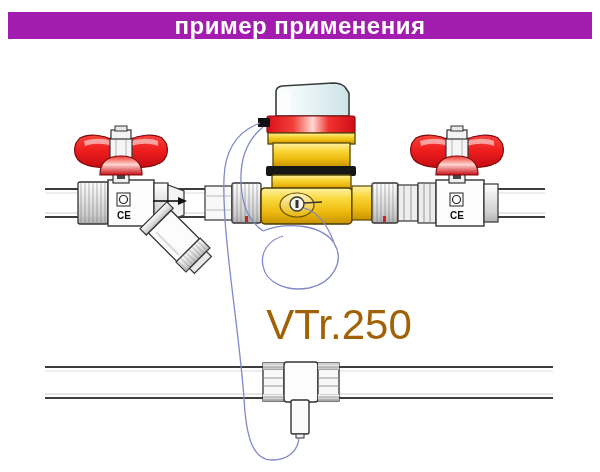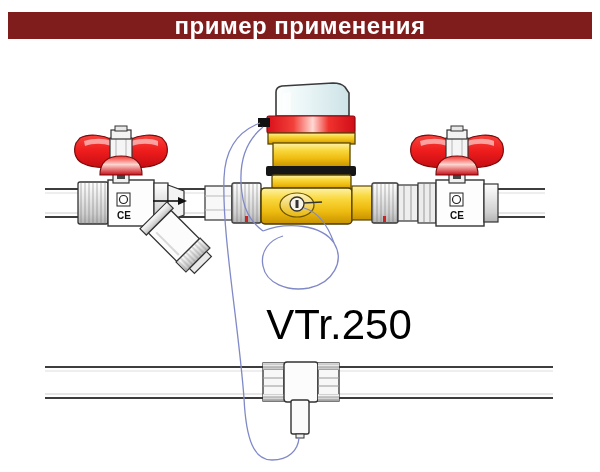--- a/index.html
+++ b/index.html
@@ -2,32 +2,32 @@
 <html><head>
 <meta charset="utf-8">
 <style>
   html,body{margin:0;padding:0;background:#ffffff;}
   .stage{
     position:relative;width:600px;height:472px;background:#ffffff;overflow:hidden;
     font-family:"Liberation Sans",sans-serif;
   }
   .header-bar{
     position:absolute;left:8px;top:12px;width:584px;height:27px;
-    background:#7f1d1d;display:flex;align-items:center;justify-content:center;
+    background:#a21caf;display:flex;align-items:center;justify-content:center;
   }
   .header-title{
     color:#ffffff;font-size:24px;font-weight:700;letter-spacing:.5px;line-height:27px;
   }
   .meter-label{
     position:absolute;top:57px;left:310px;transform:translateX(-50%);
     color:#151515;font-size:18px;font-weight:700;letter-spacing:1px;white-space:nowrap;
   }
   .tee-label{
     position:absolute;top:301px;left:339px;transform:translateX(-50%);
-    color:#000000;font-size:42px;font-weight:400;letter-spacing:0;white-space:nowrap;
+    color:#a16207;font-size:42px;font-weight:400;letter-spacing:0;white-space:nowrap;
   }
   svg.diagram{position:absolute;left:0;top:0;}
   .ce-text{font-family:"Liberation Sans",sans-serif;font-size:10px;font-weight:700;fill:#111;}
 </style>
 </head>
 <body>
 
 <div class="stage">
 
   <div class="header-bar">

